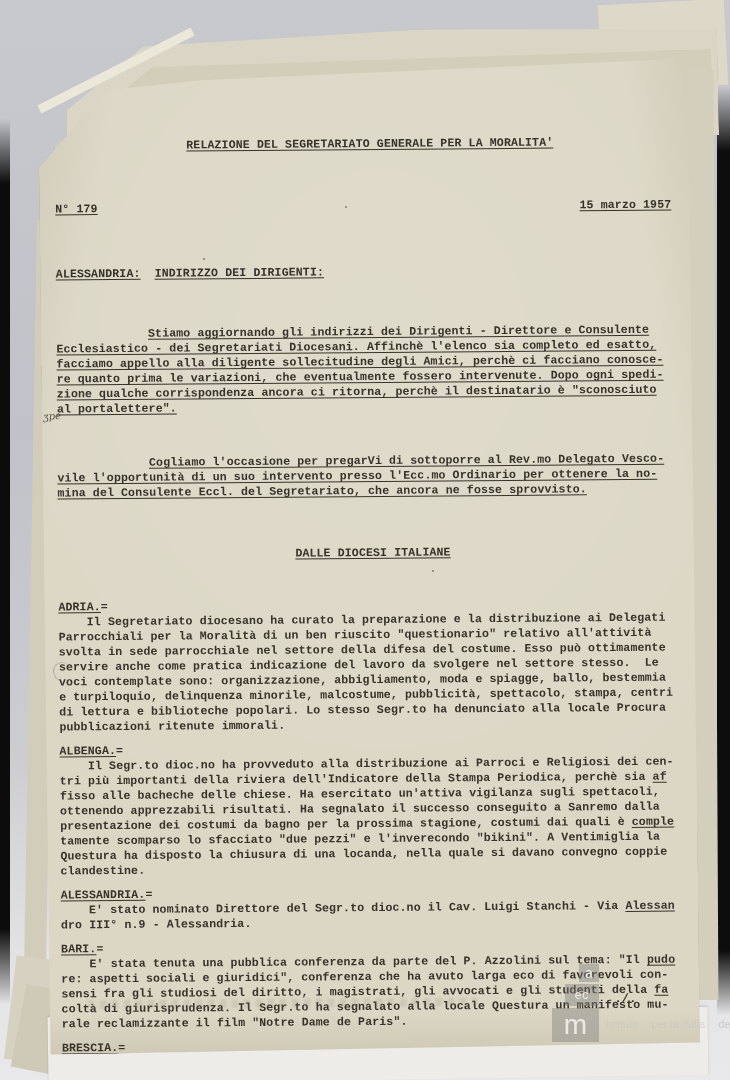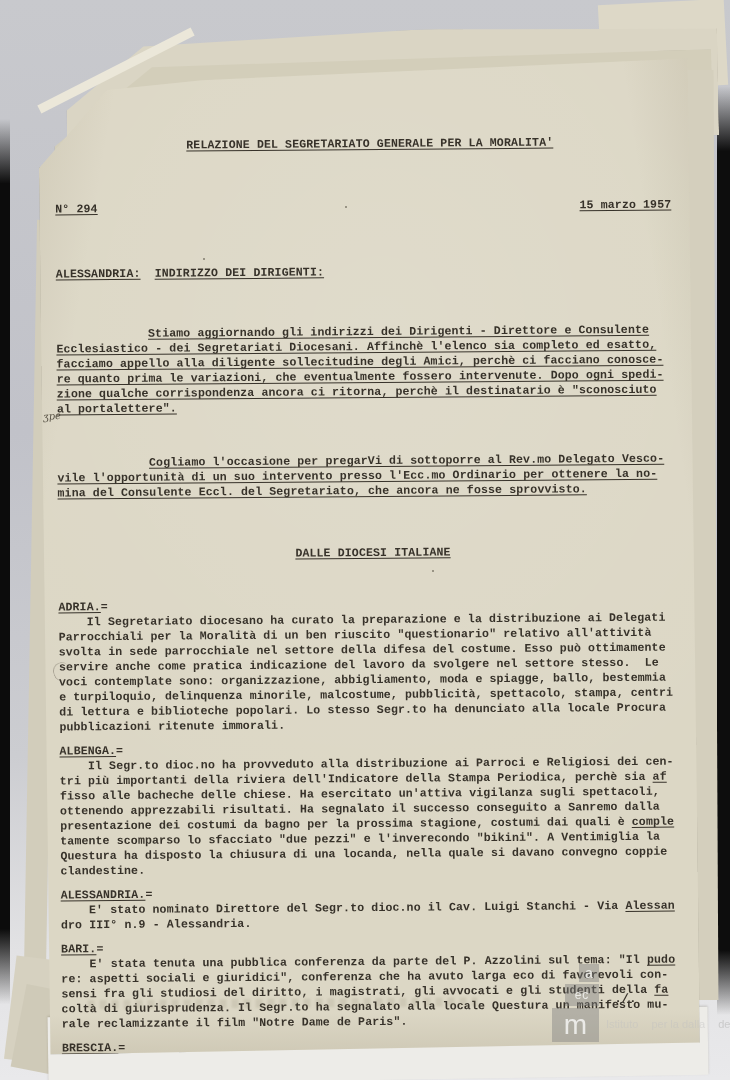--- a/index.html
+++ b/index.html
@@ -84,21 +84,21 @@
   <div class="sheet sRight"></div>
   <div class="sheet sLeft"></div>
   <div class="sheet sBL1"></div>
   <div class="sheet sBL2"></div>
   <div class="sheet sBottom"></div>
 
   <div class="page">
     <div class="content">
       <div class="title u">RELAZIONE DEL SEGRETARIATO GENERALE PER LA MORALITA'</div>
       <div class="row-n">
-        <span class="u">N° 294</span>
+        <span class="u">N° 179</span>
         <span class="u date">15 marzo 1957</span>
       </div>
       <div class="att"><u>ALESSANDRIA:</u>  <u>INDIRIZZO DEI DIRIGENTI:</u></div>
       <div class="par">             <u>Stiamo aggiornando gli indirizzi dei Dirigenti - Direttore e Consulente</u><br><u>Ecclesiastico - dei Segretariati Diocesani. Affinchè l'elenco sia completo ed esatto,</u><br><u>facciamo appello alla diligente sollecitudine degli Amici, perchè ci facciano conosce-</u><br><u>re quanto prima le variazioni, che eventualmente fossero intervenute. Dopo ogni spedi-</u><br><u>zione qualche corrispondenza ancora ci ritorna, perchè il destinatario è "sconosciuto</u><br><u>al portalettere".</u></div>
       <div class="par par2">             <u>Cogliamo l'occasione per pregarVi di sottoporre al Rev.mo Delegato Vesco-</u><br><u>vile l'opportunità di un suo intervento presso l'Ecc.mo Ordinario per ottenere la no-</u><br><u>mina del Consulente Eccl. del Segretariato, che ancora ne fosse sprovvisto.</u></div>
       <div class="center-h u">DALLE DIOCESI ITALIANE</div>
       <div id="sections"><div class="sec first"><div class="sec-h"><u>ADRIA.</u>=</div><div>    Il Segretariato diocesano ha curato la preparazione e la distribuzione ai Delegati<br>Parrocchiali per la Moralità di un ben riuscito "questionario" relativo all'attività<br>svolta in sede parrocchiale nel settore della difesa del costume. Esso può ottimamente<br>servire anche come pratica indicazione del lavoro da svolgere nel settore stesso.  Le<br>voci contemplate sono: organizzazione, abbigliamento, moda e spiagge, ballo, bestemmia<br>e turpiloquio, delinquenza minorile, malcostume, pubblicità, spettacolo, stampa, centri<br>di lettura e biblioteche popolari. Lo stesso Segr.to ha denunciato alla locale Procura<br>pubblicazioni ritenute immorali.</div></div><div class="sec"><div class="sec-h"><u>ALBENGA.</u>=</div><div>    Il Segr.to dioc.no ha provveduto alla distribuzione ai Parroci e Religiosi dei cen-<br>tri più importanti della riviera dell'Indicatore della Stampa Periodica, perchè sia <u>af</u><br>fisso alle bacheche delle chiese. Ha esercitato un'attiva vigilanza sugli spettacoli,<br>ottenendo apprezzabili risultati. Ha segnalato il successo conseguito a Sanremo dalla<br>presentazione dei costumi da bagno per la prossima stagione, costumi dai quali è <u>comple</u><br>tamente scomparso lo sfacciato "due pezzi" e l'inverecondo "bikini". A Ventimiglia la<br>Questura ha disposto la chiusura di una locanda, nella quale si davano convegno coppie<br>clandestine.</div></div><div class="sec"><div class="sec-h"><u>ALESSANDRIA.</u>=</div><div>    E' stato nominato Direttore del Segr.to dioc.no il Cav. Luigi Stanchi - Via <u>Alessan</u><br>dro III° n.9 - Alessandria.</div></div><div class="sec"><div class="sec-h"><u>BARI.</u>=</div><div>    E' stata tenuta una pubblica conferenza da parte del P. Azzolini sul tema: "Il <u>pudo</u><br>re: aspetti sociali e giuridici", conferenza che ha avuto larga eco di favorevoli con-<br>sensi fra gli studiosi del diritto, i magistrati, gli avvocati e gli studenti della <u>fa</u><br>coltà di giurisprudenza. Il Segr.to ha segnalato alla locale Questura un manifesto mu-<br>rale reclamizzante il film "Notre Dame de Paris".</div></div><div class="sec"><div class="sec-h"><u>BRESCIA.</u>=</div><div>    Le Autorità di P.S. hanno preso severe misure per ripulire gli ambienti cittadini<br>dalla malavita, raggiungendo risultati assai apprezzabili, con vivissimo compiacimento<br>della popolazione. Avendo alcune signore esposto al Segr.to dioc.no le obiezioni, che<br>si erano sentite fare contro una loro denuncia di pubblicazioni ritenute immorali, il<br>Segr.to Centrale ha indicato le possibili risposte, appellandosi, in particolare,  ai<br>provvedimenti che contro le stesse pubblicazioni erano stati presi dai Procuratori <br>la Repubblica di altri Tribunali ed al fatto che taluni abbigliamenti riprodotti nelle<br>riviste denunciate e non sequestrate non compaiono nè sui palcoscenici, nè sulle scan-<br>dalose spiagge balneari, ma sono indossati solamente per uso e consumo delle riviste<br>stesse.</div></div></div>
       <div class="cont">./.</div>
     </div>
     <div class="margin-note">ʒpe</div>

